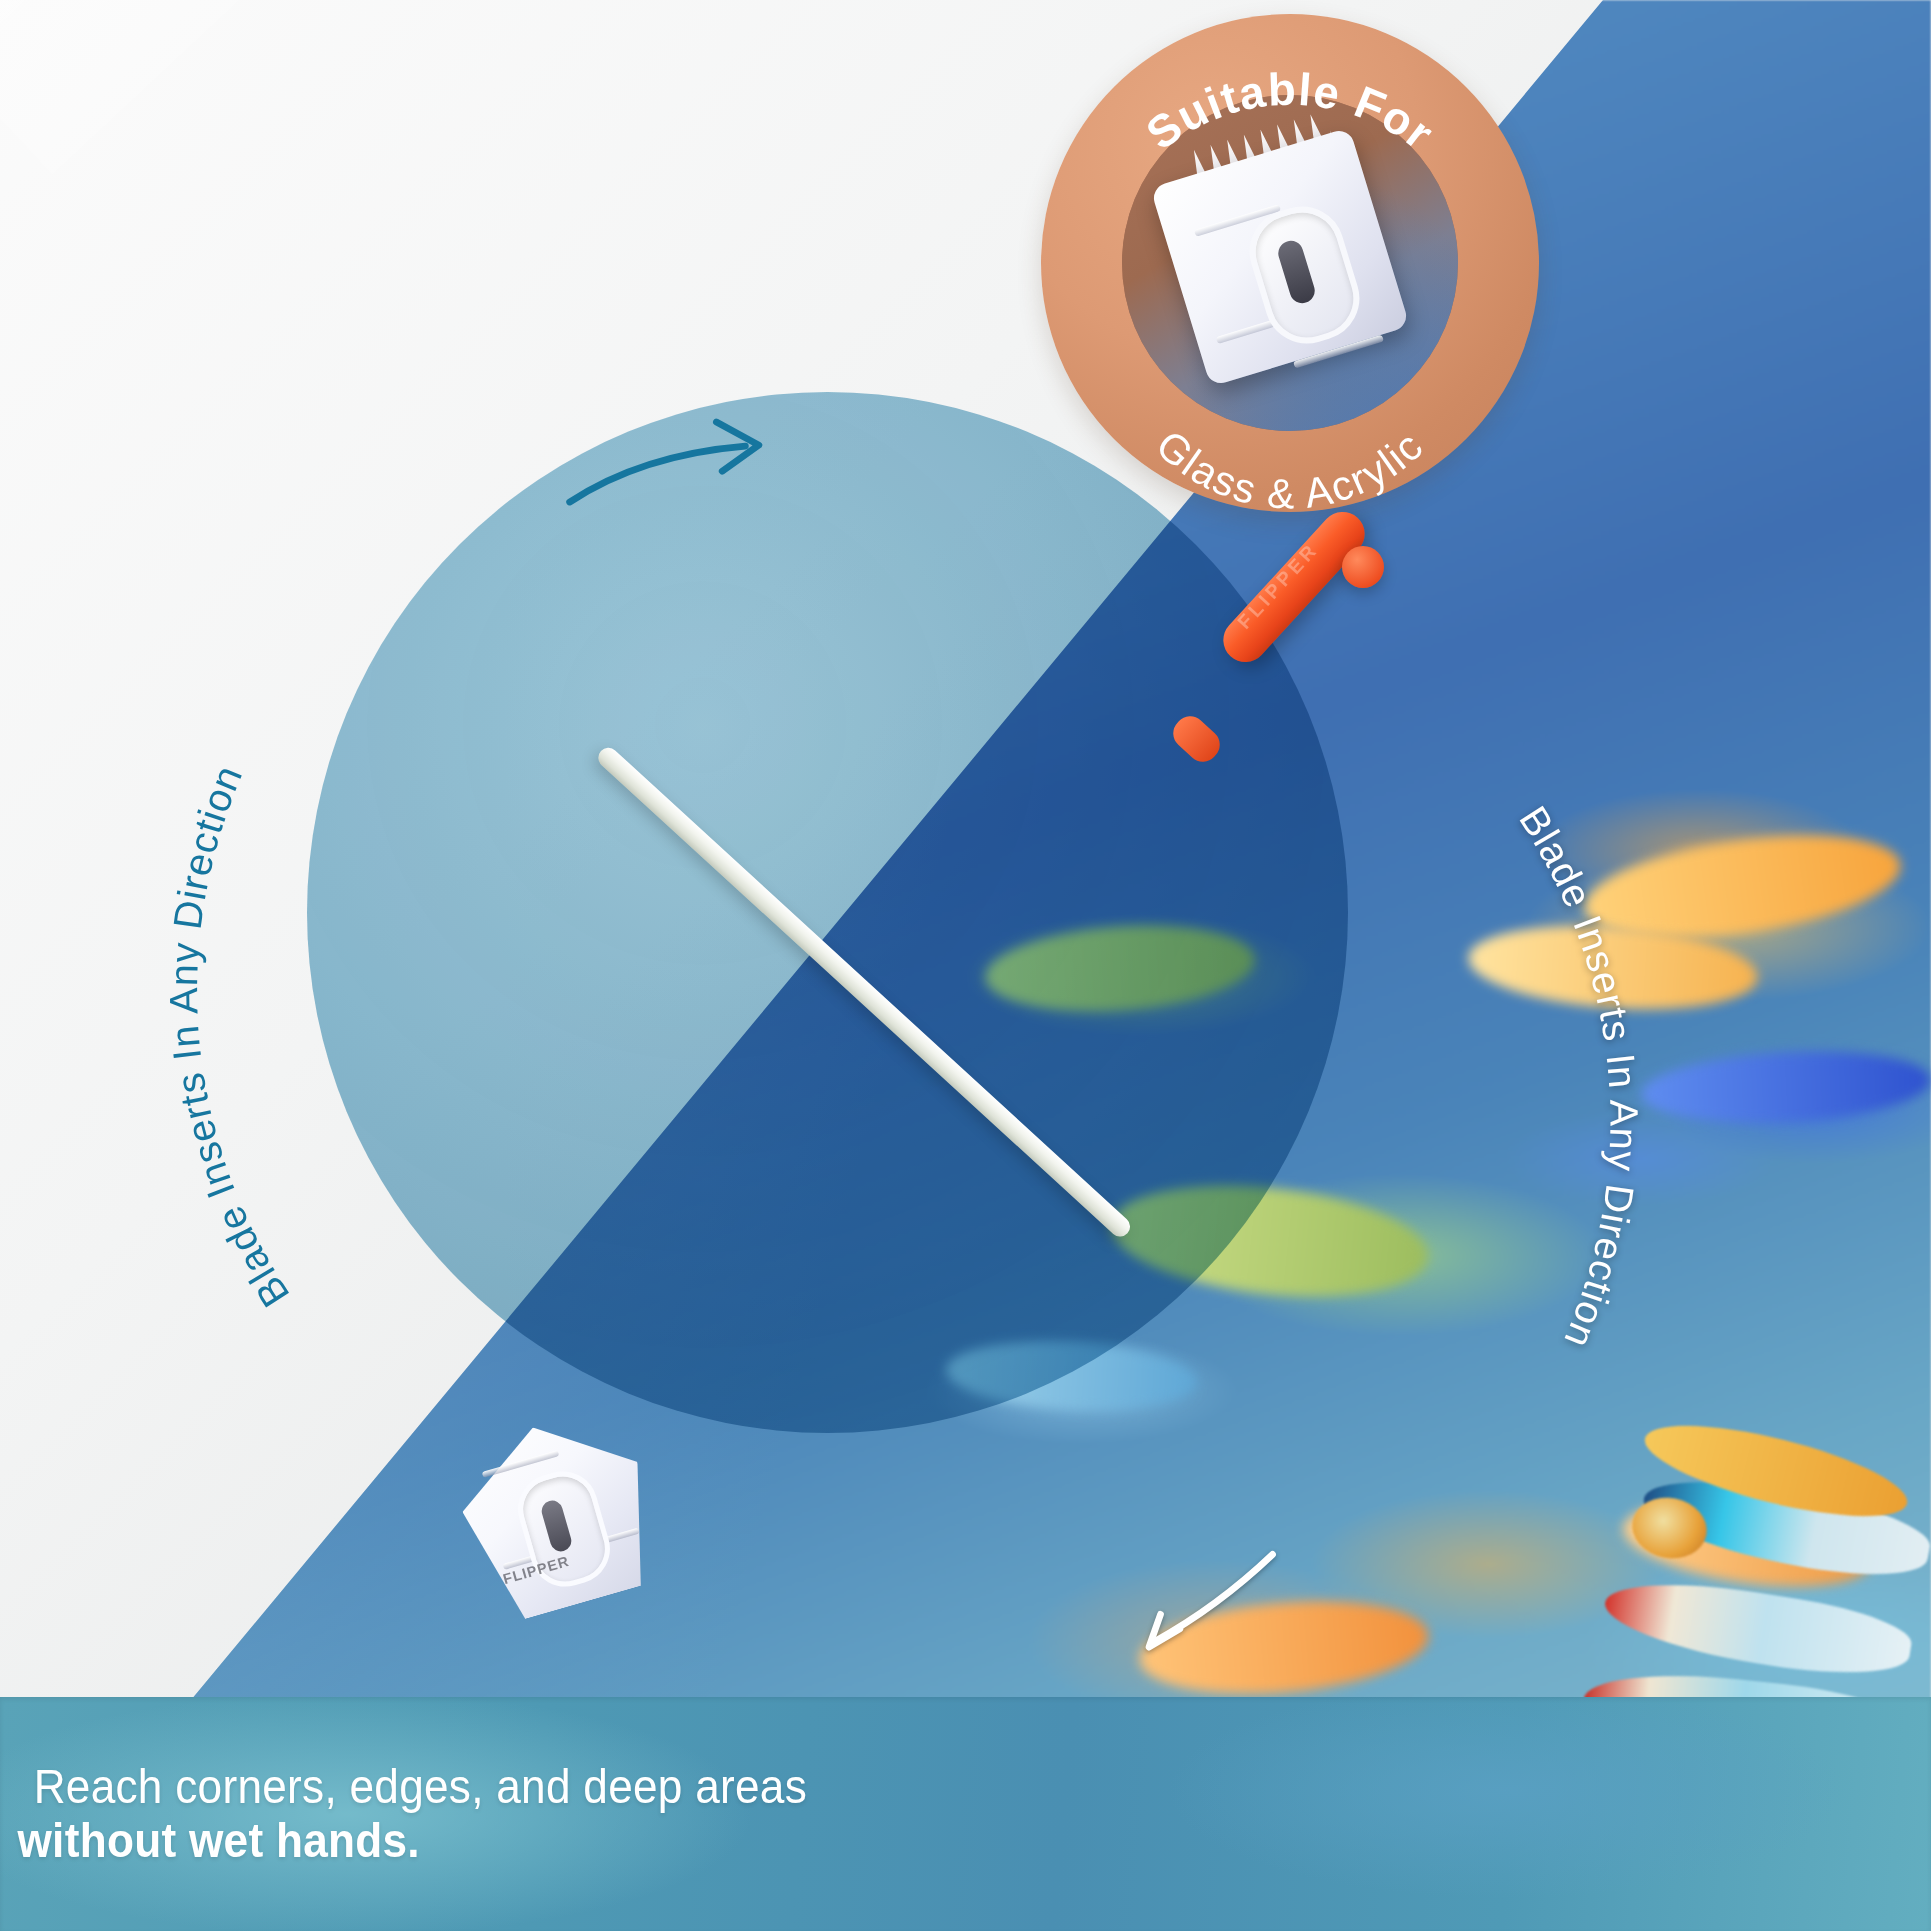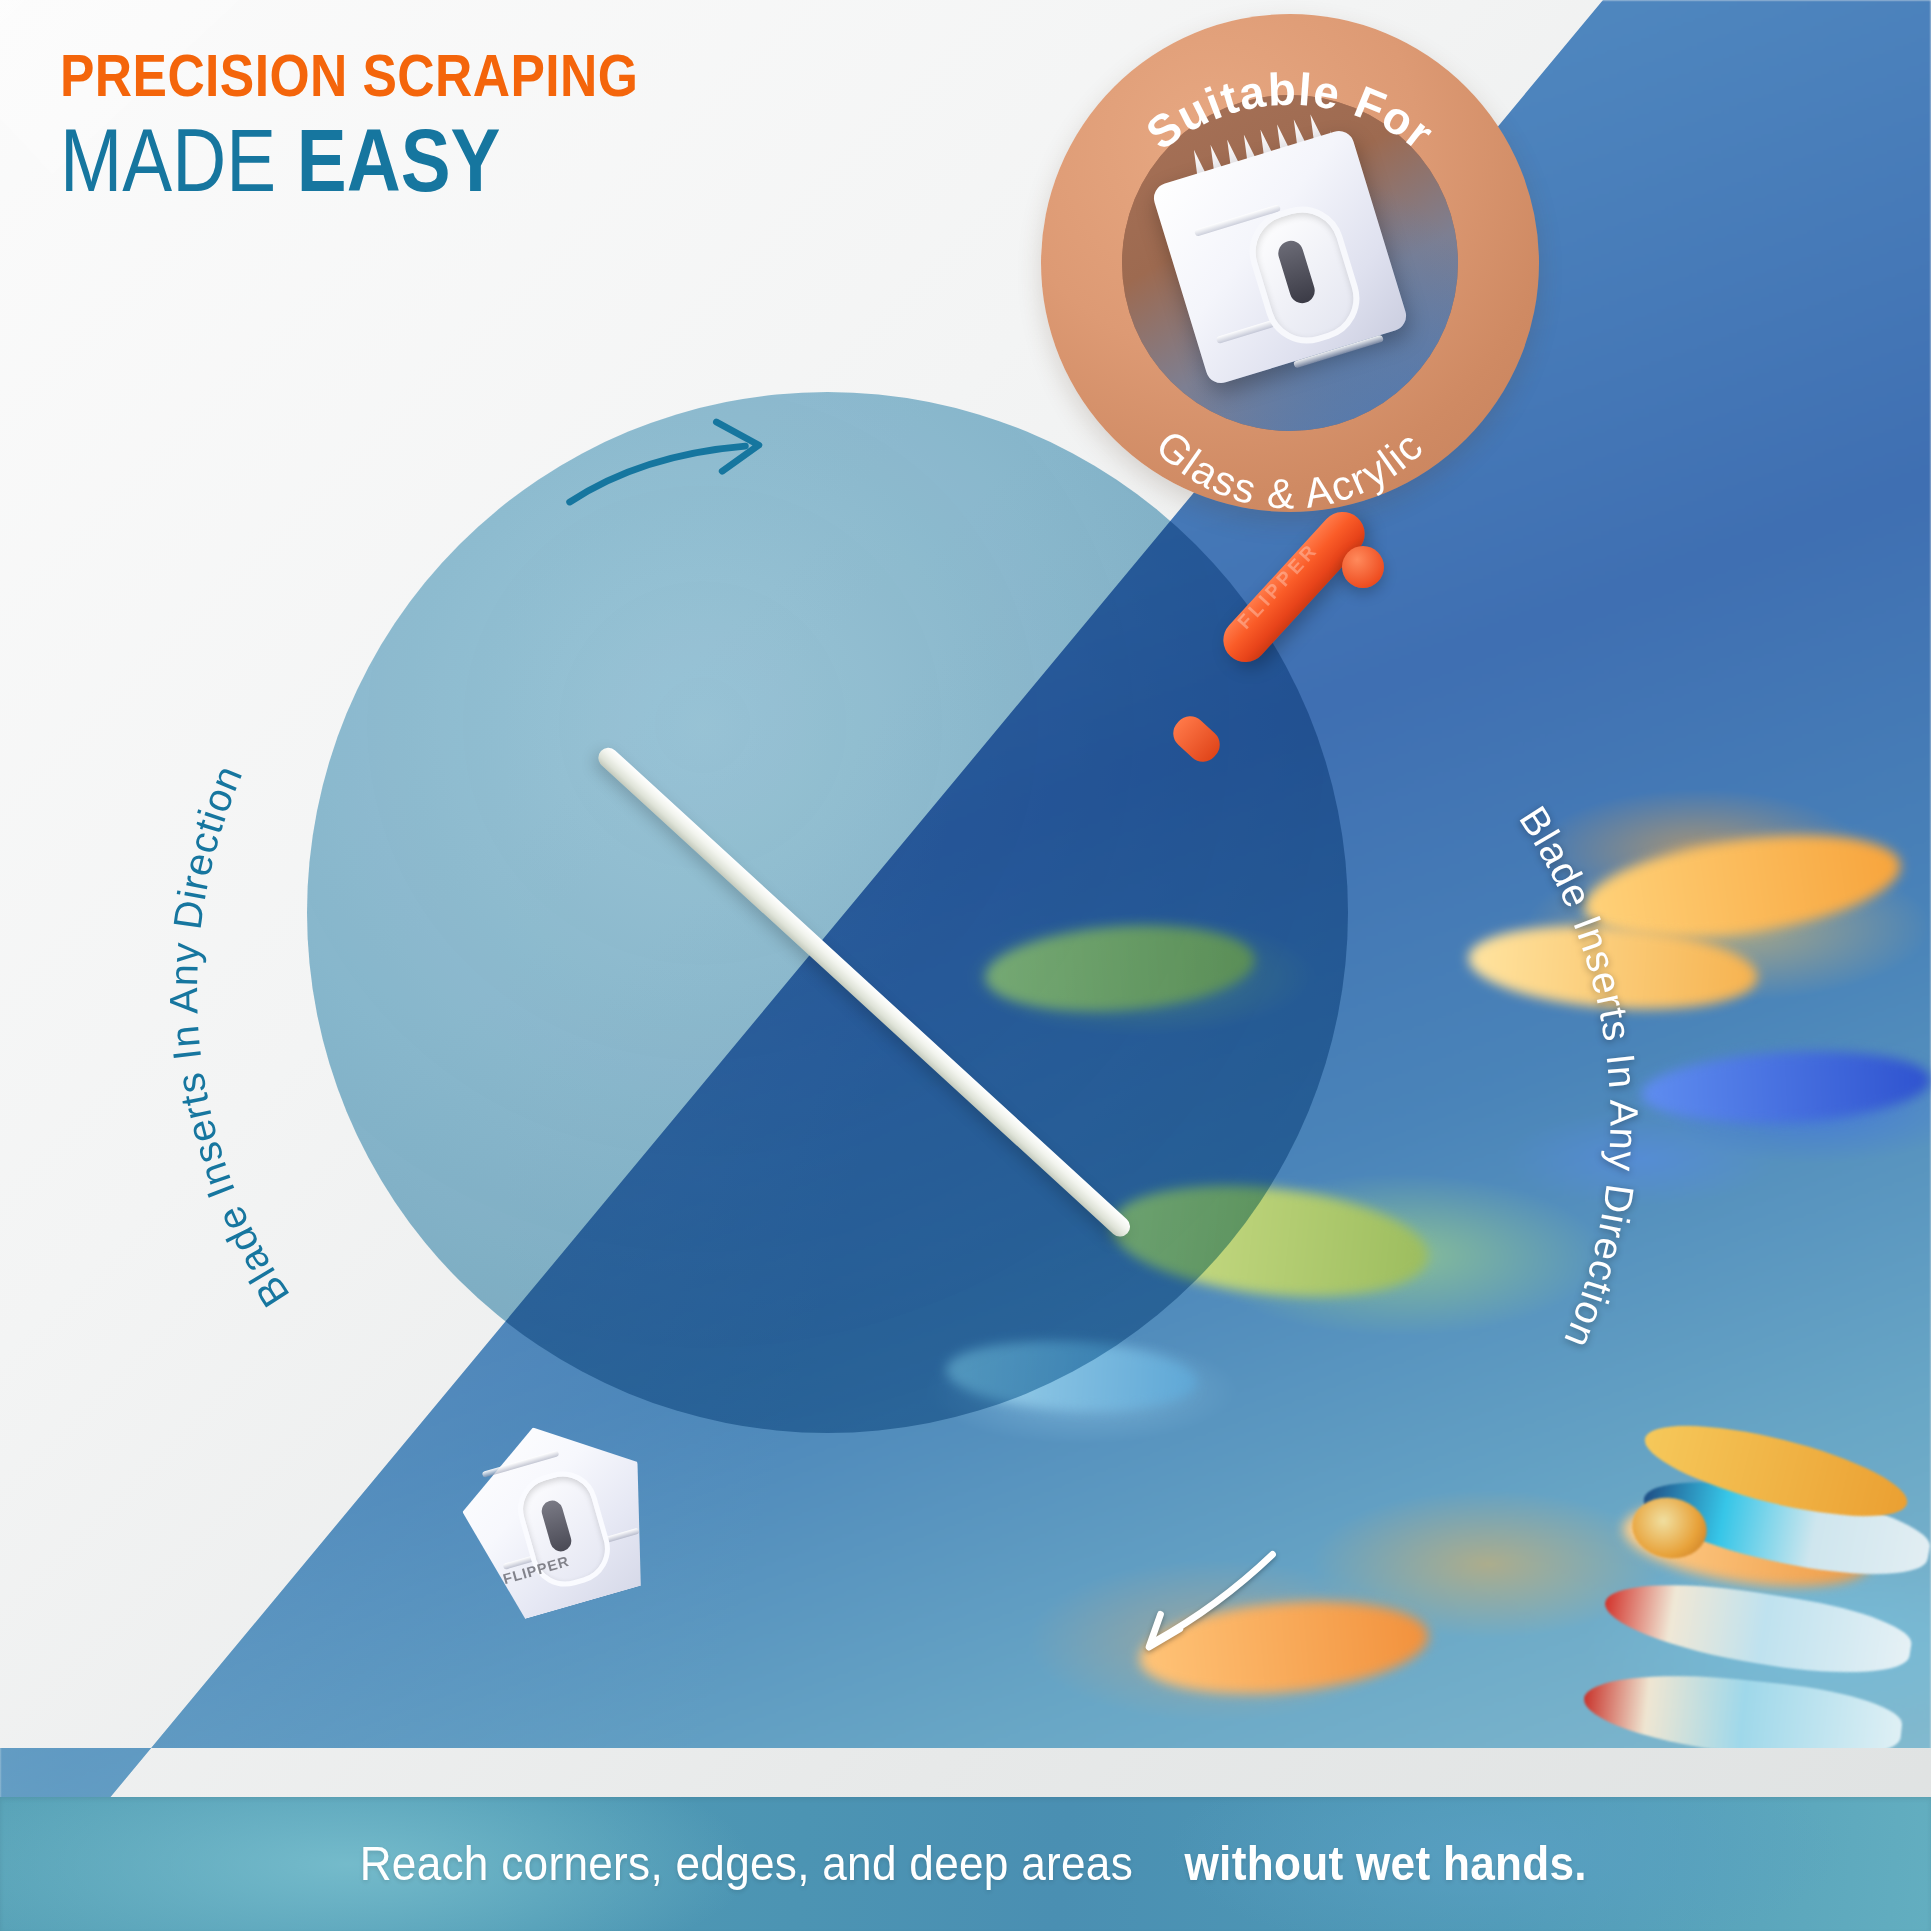--- a/index.html
+++ b/index.html
@@ -212,26 +212,26 @@
   .head-logo{
     position:absolute;left:502px;top:1562px;
     transform:rotate(-16deg);
     color:#2b2b33;font-size:14.5px;font-weight:700;letter-spacing:1px;opacity:.55;
   }
 
   
 
   
   .caption{
-    position:absolute;left:0;bottom:0;width:1931px;height:134px;
+    position:absolute;left:0;bottom:0;width:1931px;height:234px;
     background:
       radial-gradient(ellipse 579px 174px at 18% 50%, rgba(120,190,205,.9), rgba(120,190,205,0) 70%),
       radial-gradient(ellipse 483px 154px at 78% 40%, rgba(90,160,195,.85), rgba(90,160,195,0) 70%),
       linear-gradient(95deg,#59a3b8 0%,#4e99b4 28%,#4a8fb2 55%,#4f9ab6 78%,#63aec0 100%);
-    display:flex;align-items:center;justify-content:center;
+    display:flex;flex-direction:column;align-items:flex-start;justify-content:center;
     box-shadow:inset 0 1.9px 5.8px rgba(0,0,0,.08);
   }
   .cap-l1{
     color:#ffffff;font-size:48px;font-weight:400;letter-spacing:0.3px;line-height:1.12;
     transform:scaleX(.92);transform-origin:center;
     text-shadow:0 1.9px 4.8px rgba(0,0,0,.12);
   }
   .cap-l2{
     color:#ffffff;font-size:48px;font-weight:700;letter-spacing:0.3px;line-height:1.12;
     transform:scaleX(.92);transform-origin:center;
@@ -262,24 +262,20 @@
     <div class="fish sharp" style="left:1632px;top:1498px;width:75px;height:60px;background:radial-gradient(circle at 40% 40%,#f0dfa0,#e8a23a 60%,#c2741f 100%);transform:rotate(11deg);"></div>
     <div class="fish sharp" style="left:1603px;top:1593px;width:309px;height:70px;background:linear-gradient(90deg,#d3342c 0%,#f0e8d6 22%,#bfe2ef 52%,#e6f1f5 100%);transform:rotate(9deg);border-radius:50% 40% 46% 54%;"></div>
     <div class="fish sharp" style="left:1583px;top:1680px;width:319px;height:73px;background:linear-gradient(90deg,#c9342c 0%,#efe6d2 20%,#9fd8ea 50%,#dff0f5 100%);transform:rotate(6deg);border-radius:50% 40% 46% 54%;"></div>
     <div class="fish sharp" style="left:1641px;top:1439px;width:270px;height:64px;background:linear-gradient(90deg,#f6c85a,#eba032);transform:rotate(14deg);"></div>
   </div>
 
   <div class="diag-gloss"></div>
 
   <div class="teal-circle"></div>
 
-  <div class="headline">
-    <div class="h-line1">PRECISION SCRAPING</div>
-    <div class="h-line2"><span class="h-made">MADE </span><span class="h-easy">EASY</span></div>
-  </div>
 
   <svg class="curve-svg" viewBox="0 0 2000 2000">
     <defs>
 
       <path id="arcLeft" d="M 330,1380 A 560,560 0 0 1 700,470" fill="none"></path>
 
       <path id="arcRight" d="M 1560,830 A 560,560 0 0 1 1290,1690" fill="none"></path>
     </defs>
 
     <text class="curve-txt-teal">

